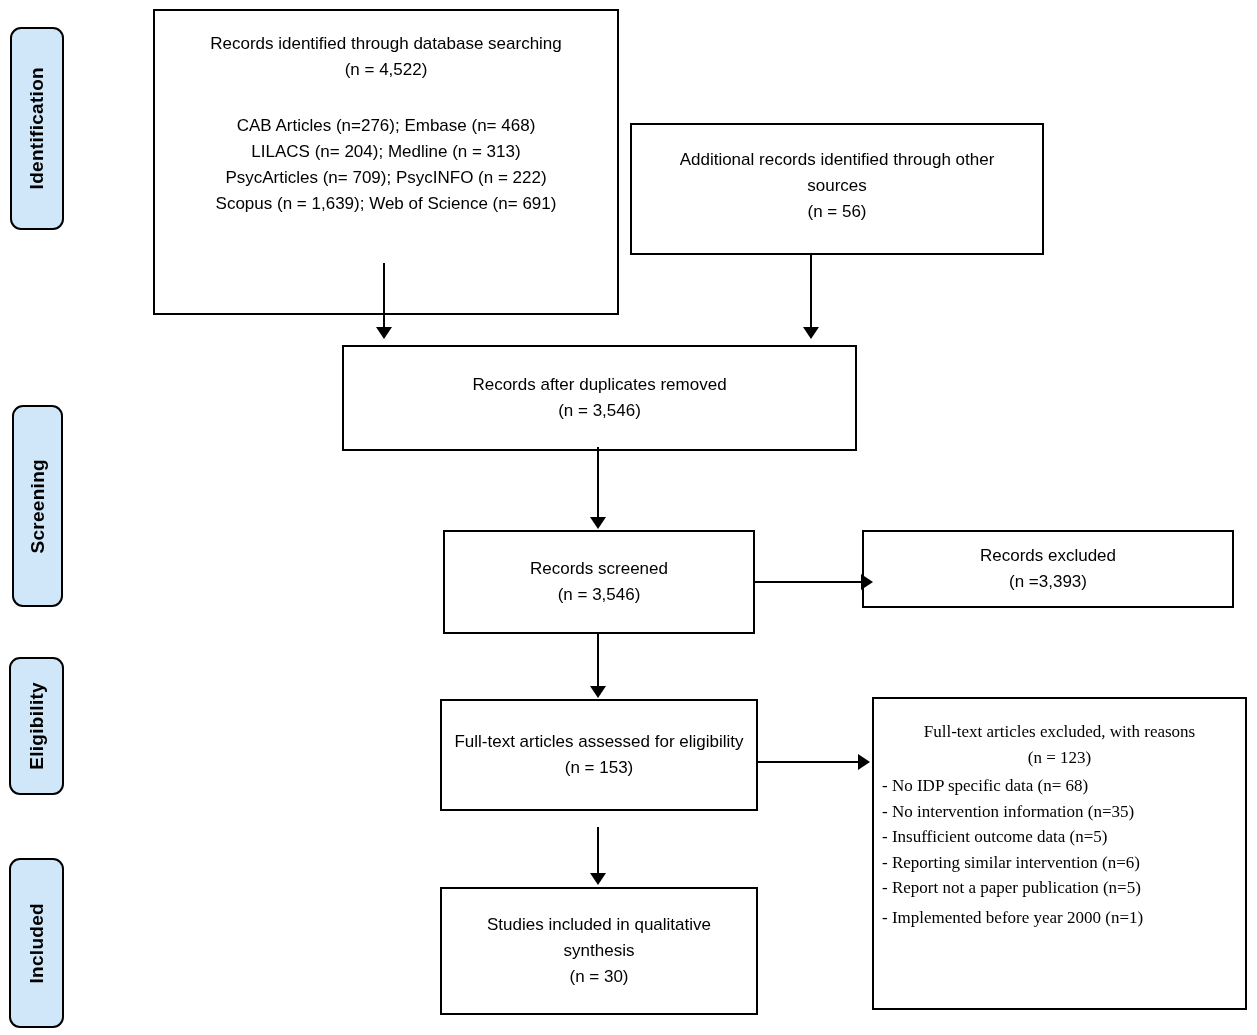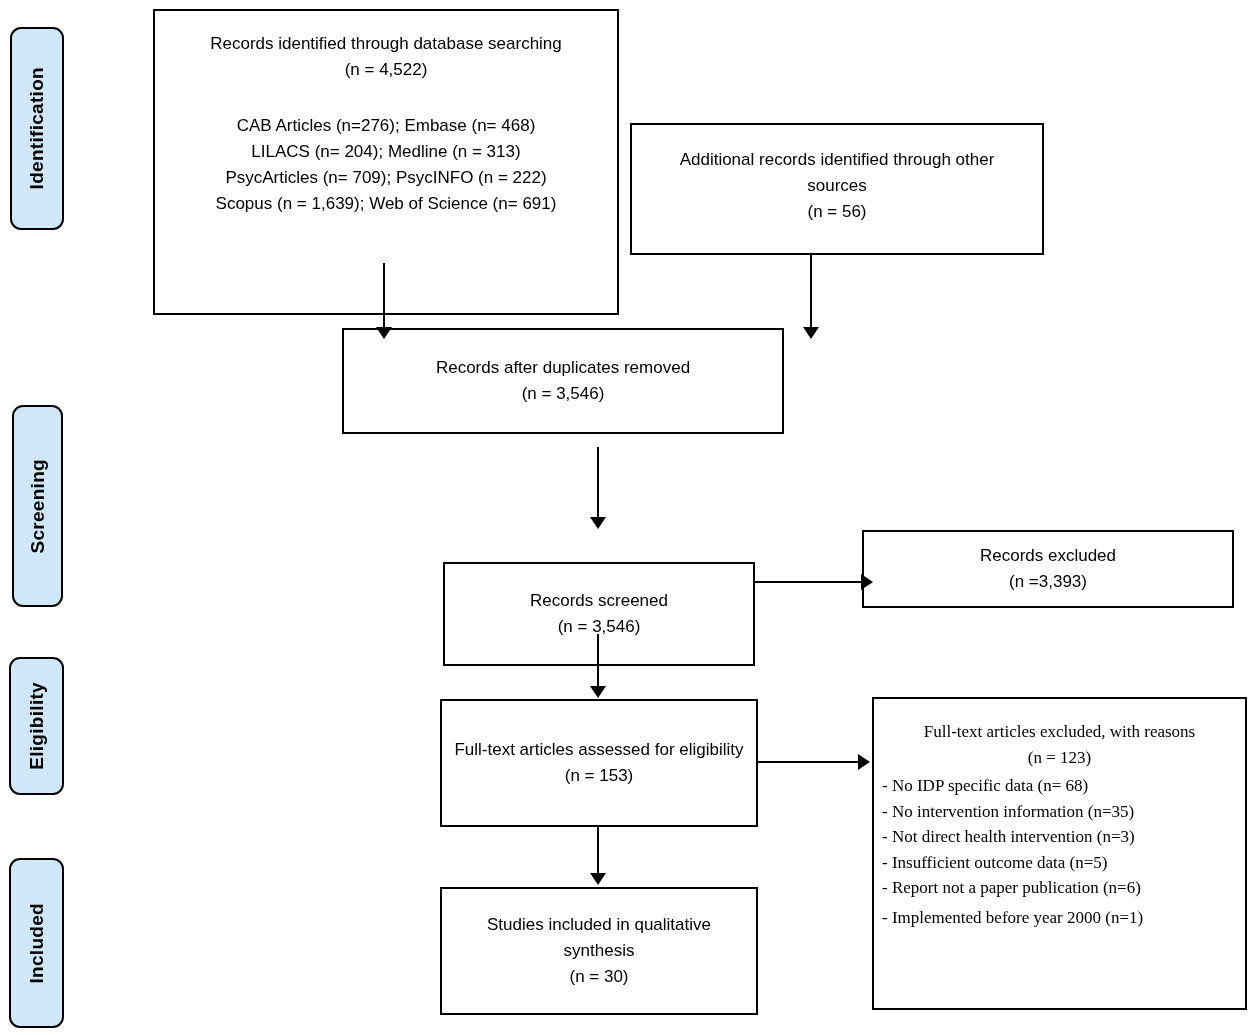--- a/index.html
+++ b/index.html
@@ -103,49 +103,49 @@
     <span class="detail-line">LILACS (n= 204); Medline (n = 313)</span>
     <span class="detail-line">PsycArticles (n= 709); PsycINFO (n = 222)</span>
     <span class="detail-line">Scopus (n = 1,639); Web of Science (n= 691)</span>
   </div>
 
   <div class="fbox" style="left:630px; top:123px; width:414px; height:132px; padding:22px 30px 0;">
     <span>Additional records identified through other sources</span>
     <span>(n = 56)</span>
   </div>
 
-  <div class="fbox center" style="left:342px; top:328px; width:442px; height:106px;">
+  <div class="fbox center" style="left:342px; top:345px; width:515px; height:106px;">
     <span>Records after duplicates removed</span>
     <span>(n = 3,546)</span>
   </div>
 
-  <div class="fbox center" style="left:443px; top:530px; width:312px; height:104px;margin-top:32px;">
+  <div class="fbox center" style="left:443px; top:530px; width:312px; height:104px;">
     <span>Records screened</span>
     <span>(n = 3,546)</span>
   </div>
 
   <div class="fbox center" style="left:862px; top:530px; width:372px; height:78px;text-align:center;">
     <span>Records excluded</span>
     <span>(n =3,393)</span>
   </div>
 
-  <div class="fbox center" style="left:440px; top:699px; width:318px; height:128px; padding:0 12px;">
+  <div class="fbox center" style="left:440px; top:699px; width:318px; height:112px; padding:0 12px;">
     <span>Full-text articles assessed for eligibility</span>
     <span>(n = 153)</span>
   </div>
 
   <div class="fbox" style="left:872px; top:697px; width:375px; height:313px; padding-top:20px;font-family:Liberation Serif, serif;">
     <span class="wrap-narrow">Full-text articles excluded, with reasons</span>
     <span>(n = 123)</span>
     <div class="reasons">
       <span class="reason">- No IDP specific data (n= 68)</span>
       <span class="reason">- No intervention information (n=35)</span>
-      <span class="reason">- Not direct health intervention (n=3)</span>
       <span class="reason">- Insufficient outcome data (n=5)</span>
-      <span class="reason">- Report not a paper publication (n=6)</span>
+      <span class="reason">- Reporting similar intervention (n=6)</span>
+      <span class="reason">- Report not a paper publication (n=5)</span>
       <span class="reason">- Implemented before year 2000 (n=1)</span>
     </div>
   </div>
 
   <div class="fbox center" style="left:440px; top:887px; width:318px; height:128px; padding:12px 12px;">
     <span>Studies included in qualitative synthesis</span>
     <span>(n = 30)</span>
   </div>
 
   <div class="arrow arrow-v" style="left:376px; top:263px; width:16px; height:76px;">

